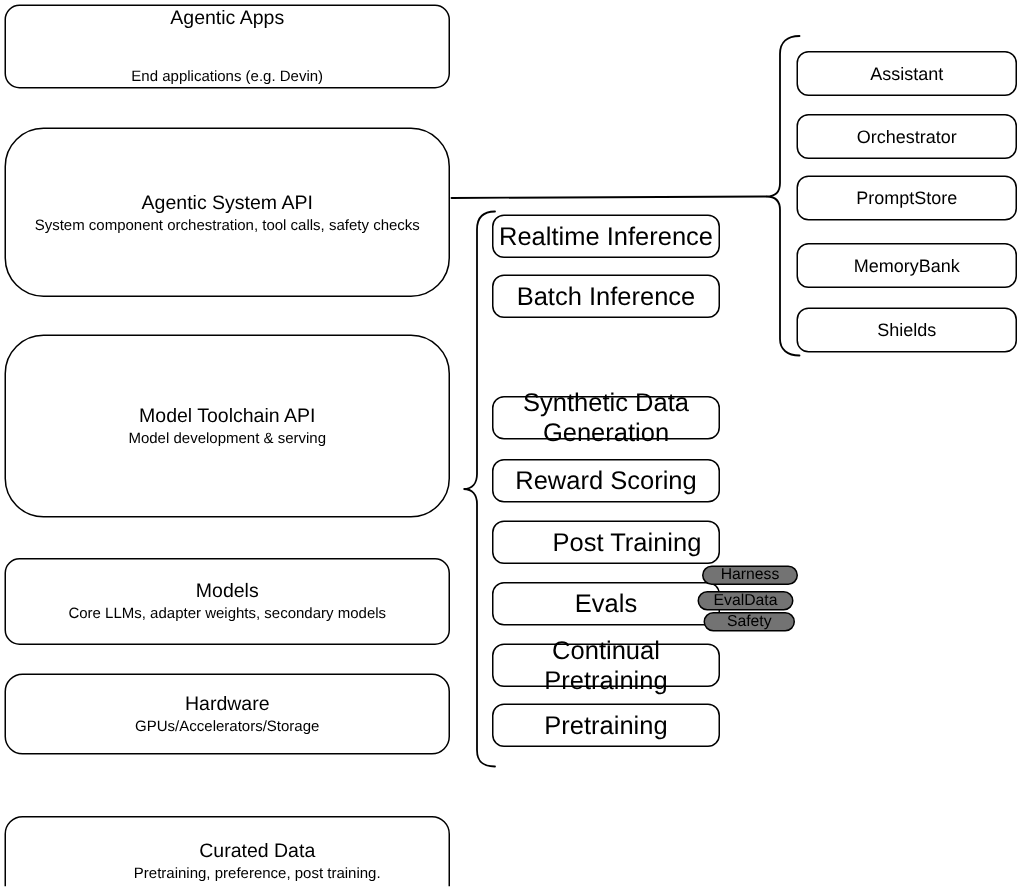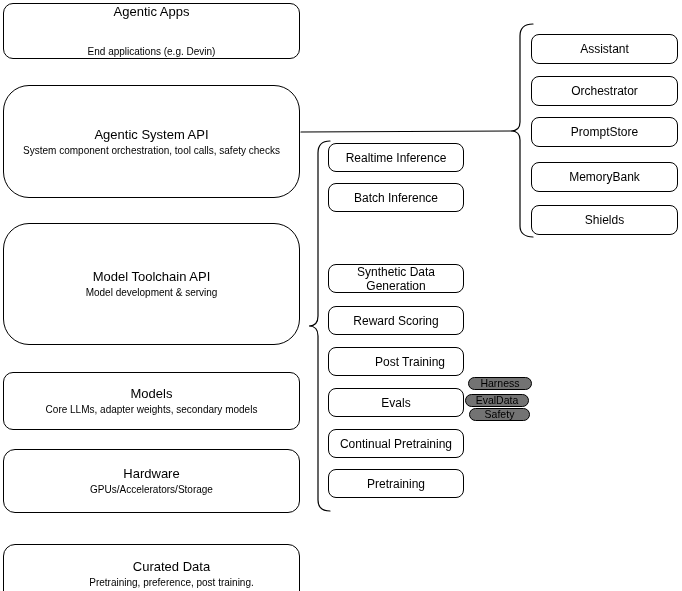--- a/index.html
+++ b/index.html
@@ -22,28 +22,28 @@
     align-items: center;
     justify-content: center;
     text-align: center;
   }
   
   .lbox { left: 3px; width: 297px; }
   .l1 { top: 3px;   height: 56px;  border-radius: 10px; gap: 24px; }
   .l2 { top: 85px;  height: 113px; border-radius: 26px; }
   .l3 { top: 223px; height: 122px; border-radius: 26px; }
   .l4 { top: 372px; height: 58px;  border-radius: 10px; }
-  .l5 { top: 449px; height: 64px;  border-radius: 12px; }
+  .l5 { top: 449px; height: 54px;  border-radius: 12px; }
   .l6 { top: 544px; height: 60px;  border-radius: 12px; padding-left: 40px; }
   .title    { font-size: 13px; line-height: 15px; }
   .subtitle { font-size: 10px; line-height: 12px; margin-top: 3px; }
   
   .mbox {
-    left: 328px; width: 136px; height: 29px;
-    border-radius: 8px; font-size: 12px;
+    left: 328px; width: 152px; height: 29px;
+    border-radius: 8px; font-size: 17px;
   }
   .m1 { top: 143px; } .m2 { top: 183px; } .m3 { top: 224px; }
   .m4 { top: 264px; } .m5 { top: 306px; } .m6 { top: 347px; padding-left: 28px; }
   .m7 { top: 388px; } .m8 { top: 429px; } .m9 { top: 469px; }
   
   .rbox {
     left: 531px; width: 147px; height: 30px;
     border-radius: 8px; font-size: 12px;
   }
   .r1 { top: 34px; } .r2 { top: 76px; } .r3 { top: 117px; }

